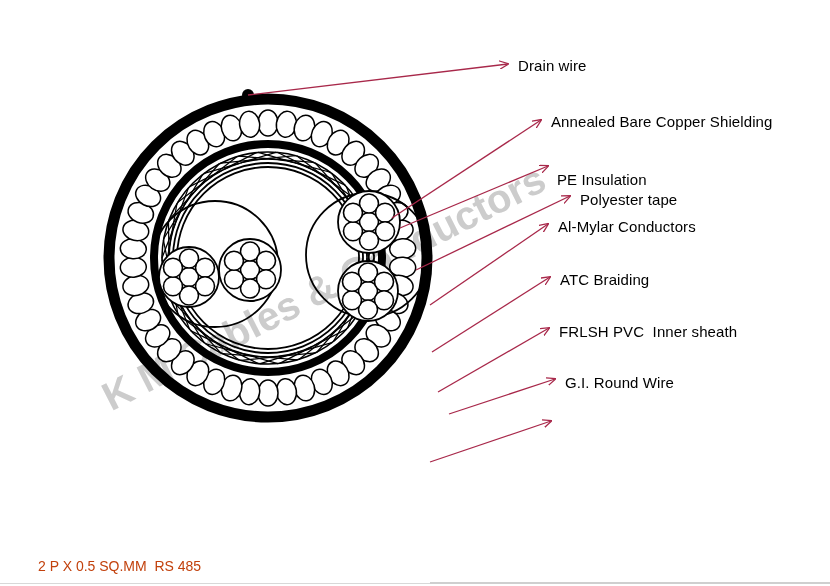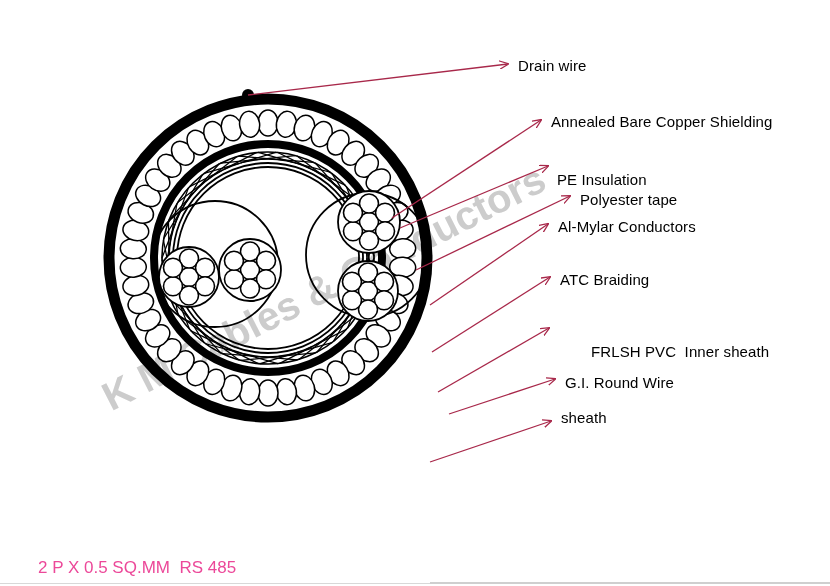--- a/index.html
+++ b/index.html
@@ -18,22 +18,22 @@
     font-family:"Liberation Sans", sans-serif;
     font-size:15px;
     color:#000000;
     white-space:pre;
     line-height:19px;
     letter-spacing:0.1px;
   }
   #caption{
     position:absolute;
     left:38px; top:558px;
-    font-size:17px;
-    color:#ec4899;
+    font-size:14px;
+    color:#c2410c;
     white-space:pre;
     font-family:"Liberation Sans", sans-serif;
   }
   #bottomrule{
     position:absolute;
     left:0; top:583px;
     width:830px; height:1px;
     background:#d8d8d8;
   }
   #bottomrule2{
@@ -244,21 +244,21 @@
       </g>
   </svg>
 
   <div id="labels-layer">
       <div class="lbl" style="left: 518px; top: 56px;">Drain wire</div>
       <div class="lbl" style="left: 551px; top: 112px;">Annealed Bare Copper Shielding</div>
       <div class="lbl" style="left: 557px; top: 170px;">PE Insulation</div>
       <div class="lbl" style="left: 580px; top: 190px;">Polyester tape</div>
       <div class="lbl" style="left: 558px; top: 217px;">Al-Mylar Conductors</div>
       <div class="lbl" style="left: 560px; top: 270px;">ATC Braiding</div>
-      <div class="lbl" style="left: 591px; top: 322px; margin-top: 20px;">FRLSH PVC  Inner sheath</div>
+      <div class="lbl" style="left: 559px; top: 322px;">FRLSH PVC  Inner sheath</div>
       <div class="lbl" style="left: 565px; top: 373px;">G.I. Round Wire</div>
-      <div class="lbl" style="left: 561px; top: 408px;"><div>sheath</div></div>
+      <div class="lbl" style="left: 561px; top: 408px;"></div>
     </div>
 
   <div id="bottomrule"></div>
   <div id="bottomrule2"></div>
   <div id="caption">2 P X 0.5 SQ.MM  RS 485</div>
 </div>
 
 </body></html>

